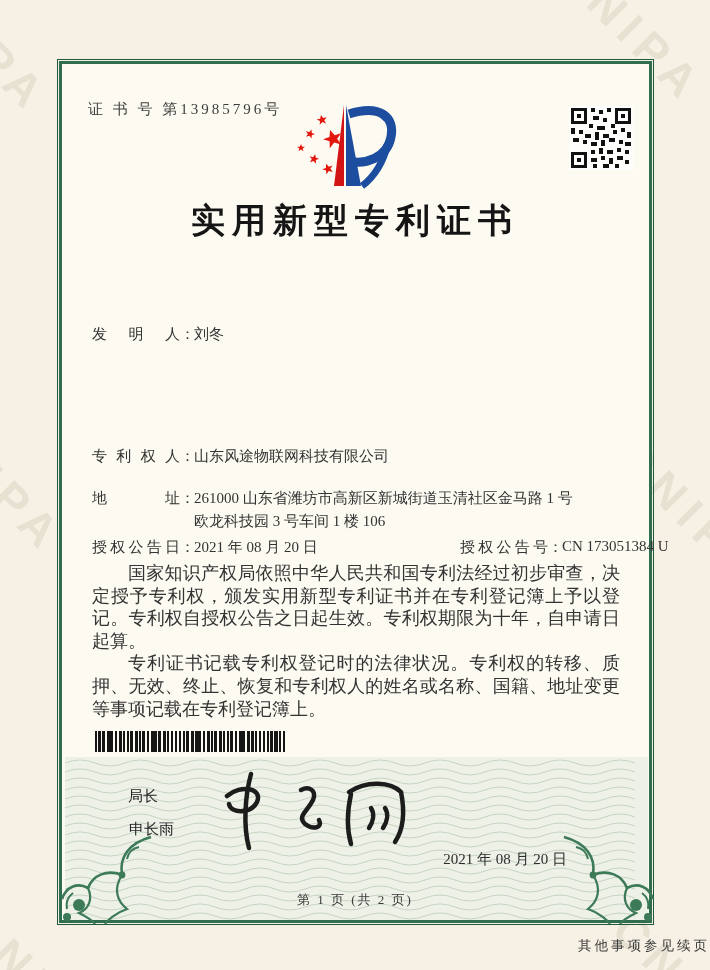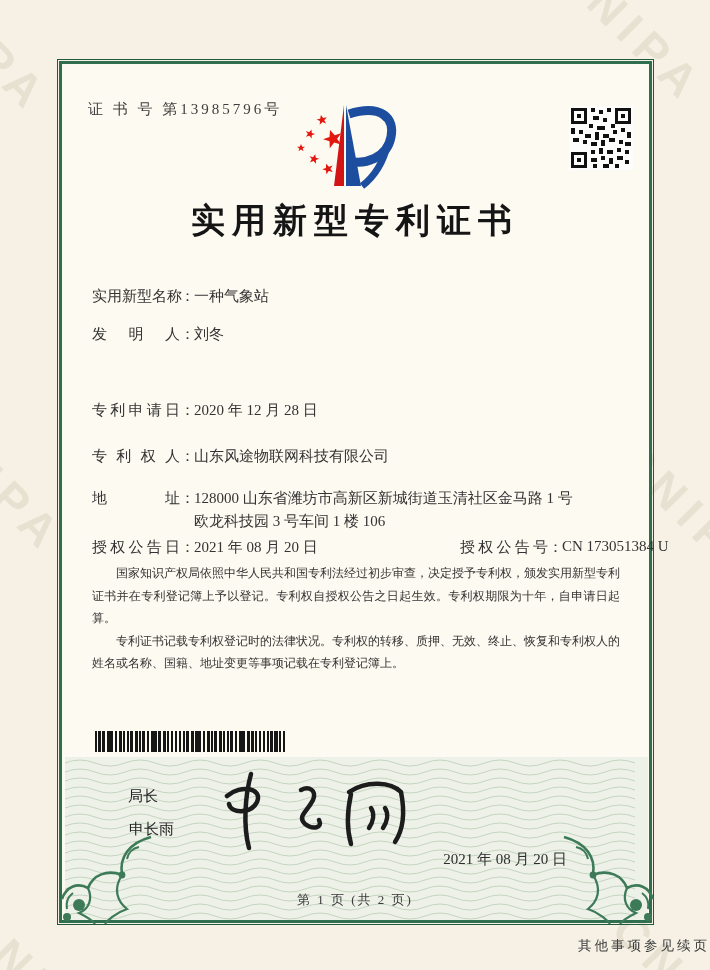--- a/index.html
+++ b/index.html
@@ -40,21 +40,21 @@
   .flabel{
     display:inline-block;width:88px;text-align:justify;text-align-last:justify;
     -moz-text-align-last:justify;text-justify:inter-character;vertical-align:top;
   }
   .colon{display:inline-block;width:14px;vertical-align:top;}
   .fvalue{vertical-align:top;}
   .row2{position:absolute;left:194px;font-size:15px;color:#333;white-space:nowrap;}
   .pair2{position:absolute;left:368px;top:0;}
   .paras{
     position:absolute;left:92px;top:562px;width:528px;
-    font-size:12px;line-height:22.6px;color:#333;text-align:justify;
+    font-size:18px;line-height:22.6px;color:#333;text-align:justify;
   }
   .paras p{margin:0;text-indent:2em;}
   .barcode{
     position:absolute;left:95px;top:731px;width:190px;height:21px;
     background:
       repeating-linear-gradient(90deg,#161616 0 2px,rgba(0,0,0,0) 2px 4px),
       repeating-linear-gradient(90deg,#161616 0 1px,rgba(0,0,0,0) 1px 7px),
       repeating-linear-gradient(90deg,rgba(0,0,0,0) 0 3px,#161616 3px 5px,rgba(0,0,0,0) 5px 11px);
   }
   .director-title{position:absolute;left:128px;top:787px;font-size:15px;color:#222;text-align:right;}
@@ -187,34 +187,28 @@
             <rect x="56" y="54" width="4" height="4"></rect>
           <rect x="24" y="58" width="4" height="4"></rect>
             <rect x="34" y="58" width="6" height="4"></rect>
             <rect x="46" y="58" width="4" height="4"></rect>
         </g>
       </svg>
     </div>
 
     <div class="title">实用新型专利证书</div>
 
-    <div class="row" style="top:287px">
-      <span class="flabel">实用新型名称</span><span class="colon">：</span><span class="fvalue">一种气象站</span>
-    </div>
     <div class="row" style="top:325px">
       <span class="flabel">发明人</span><span class="colon">：</span><span class="fvalue">刘冬</span>
     </div>
-    <div class="row" style="top:401px">
-      <span class="flabel">专利申请日</span><span class="colon">：</span><span class="fvalue">2020 年 12 月 28 日</span>
-    </div>
     <div class="row" style="top:447px">
       <span class="flabel">专利权人</span><span class="colon">：</span><span class="fvalue">山东风途物联网科技有限公司</span>
     </div>
     <div class="row" style="top:489px">
-      <span class="flabel">地址</span><span class="colon">：</span><span class="fvalue">128000 山东省潍坊市高新区新城街道玉清社区金马路 1 号</span>
+      <span class="flabel">地址</span><span class="colon">：</span><span class="fvalue">261000 山东省潍坊市高新区新城街道玉清社区金马路 1 号</span>
     </div>
     <div class="row2" style="top:512px">欧龙科技园 3 号车间 1 楼 106</div>
     <div class="row" style="top:538px">
       <span class="flabel">授权公告日</span><span class="colon">：</span><span class="fvalue">2021 年 08 月 20 日</span>
       <span class="pair2">
         <span class="flabel">授权公告号</span><span class="colon">：</span><span class="fvalue">CN 173051384 U</span>
       </span>
     </div>
 
     <div class="paras">

